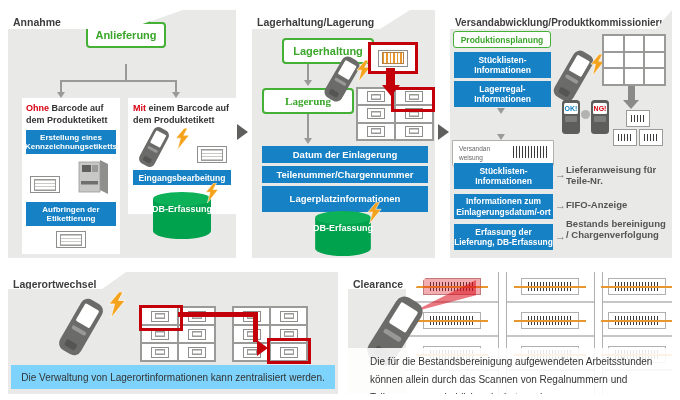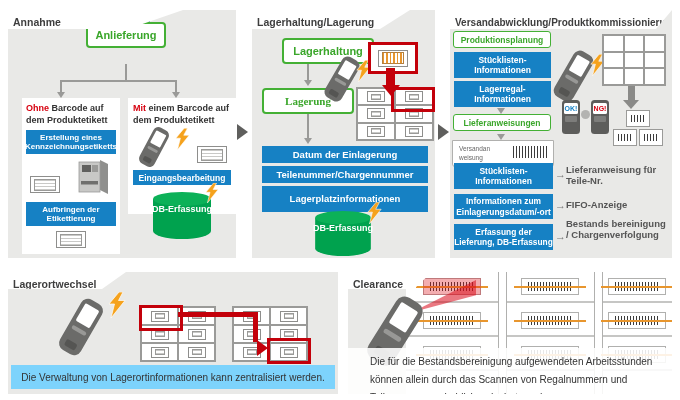--- a/index.html
+++ b/index.html
@@ -233,23 +233,20 @@
     <div class="gbtn" style="left:3px;top:21px;width:98px;height:17px;font-size:8.5px;border-width:1.5px;border-radius:3px;">
       <span>Produktionsplanung</span>
     </div>
     <div class="bbar" style="left:4px;top:42px;width:97px;height:26px;font-size:8.5px;">
       <span>Stücklisten-Informationen</span>
     </div>
     <div class="bbar" style="left:4px;top:71px;width:97px;height:26px;font-size:8.5px;">
       <span>Lagerregal-Informationen</span>
     </div>
     <div class="ah-down" style="left:47px;top:98px;"></div>
-    <div class="gbtn" style="left:3px;top:104px;width:98px;height:17px;font-size:8.5px;border-width:1.5px;border-radius:3px;">
-      <span>Lieferanweisungen</span>
-    </div>
     <div class="ah-down" style="left:47px;top:124px;"></div>
 
     <div style="position:absolute;left:2px;top:130px;width:102px;height:27px;background:#fff;border:1px solid #b0b0ae;box-sizing:border-box;border-radius:0 0 3px 3px;">
       <div style="position:absolute;left:6px;top:4px;font-size:6.5px;color:#666;line-height:1.35;">
         <div>Versandan</div>
         <div>weisung</div>
       </div>
       <div class="barcode" style="position:absolute;right:6px;top:5px;width:34px;height:12px;"></div>
     </div>
 

